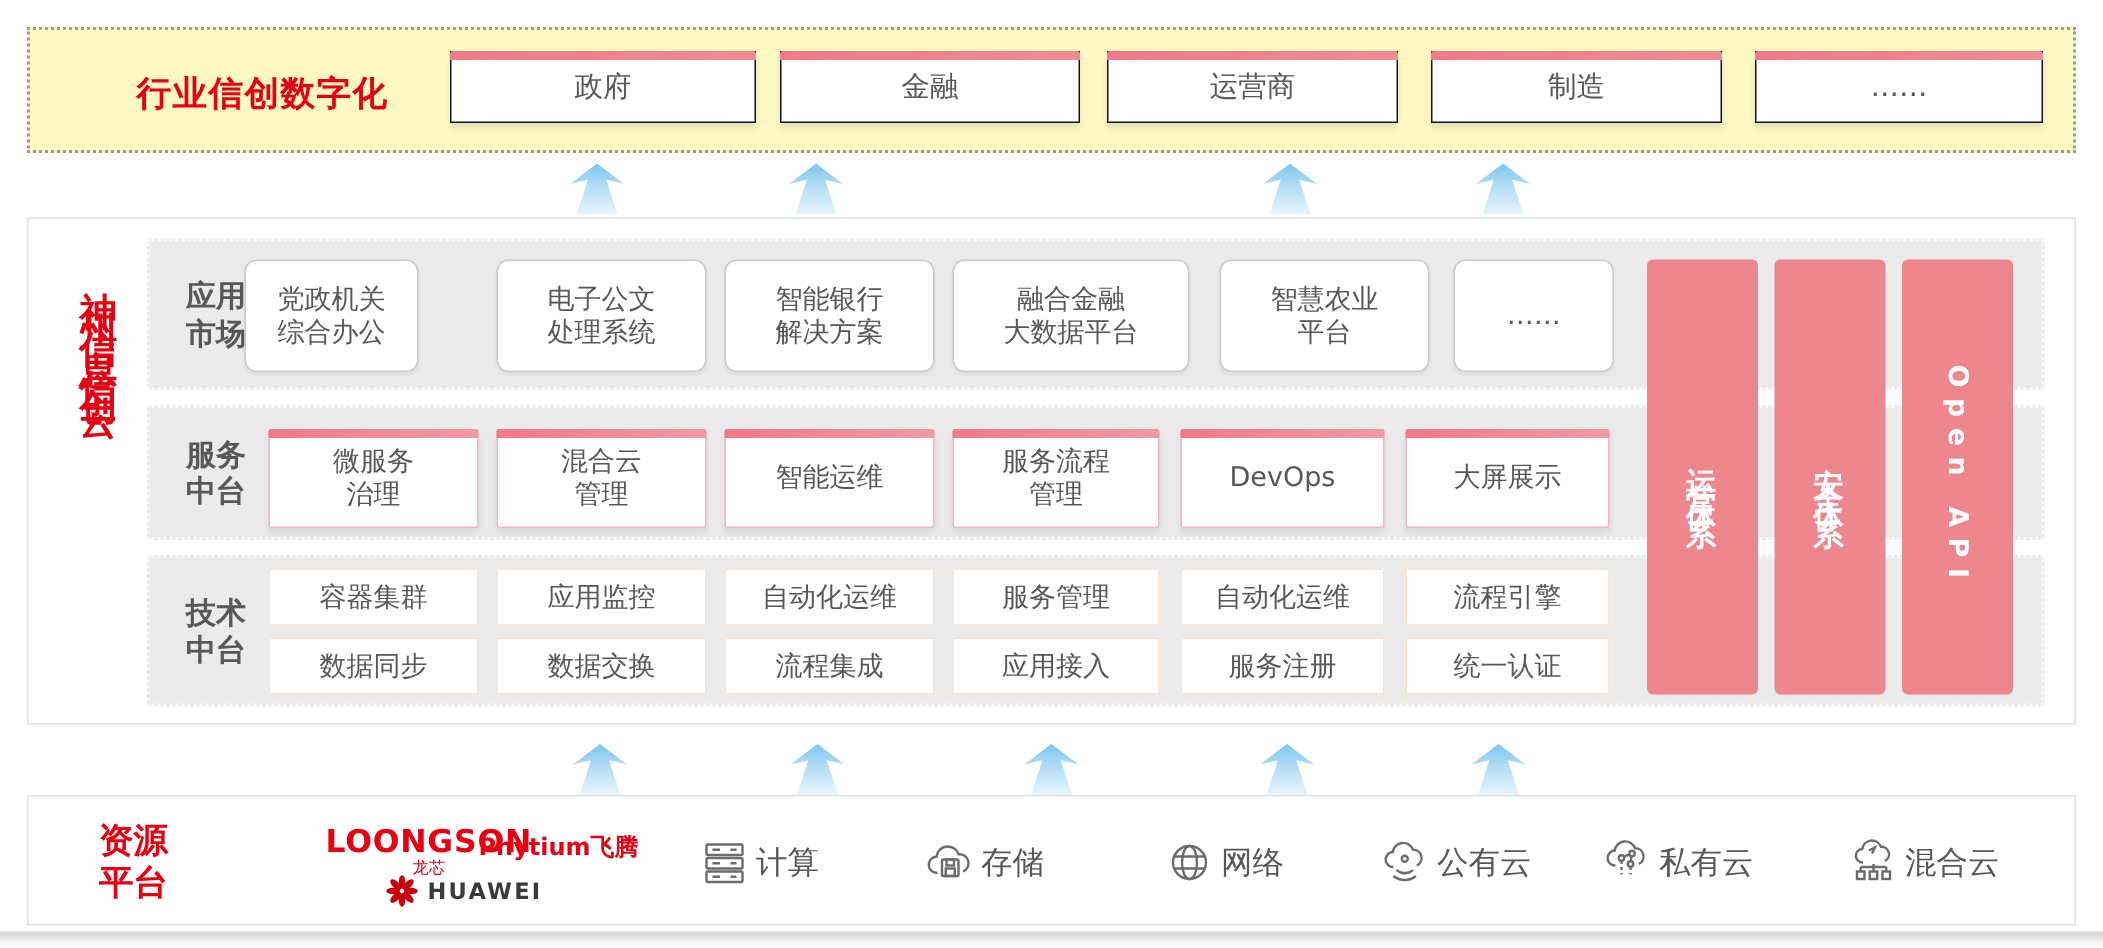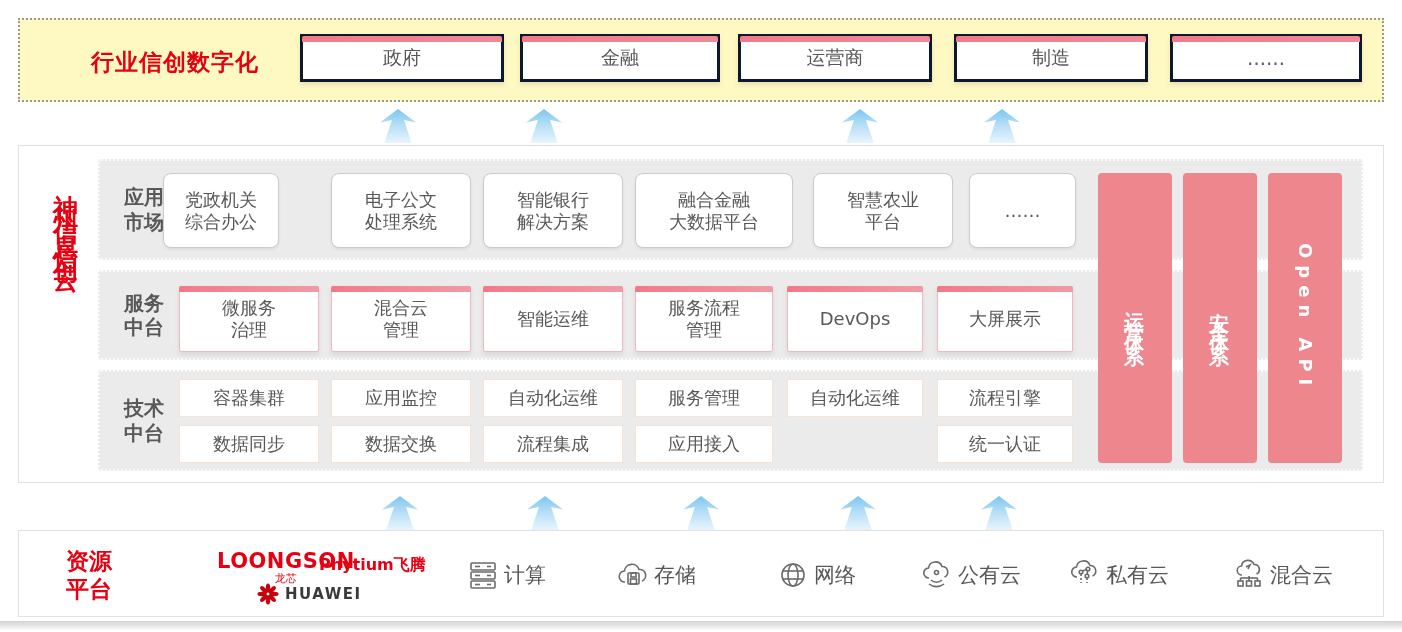--- a/index.html
+++ b/index.html
@@ -7,21 +7,21 @@
          font-family:"DejaVu Sans","Liberation Sans",sans-serif;color:#595757;}
   .pre{white-space:pre-line;text-align:center;line-height:1.22;}
 
   
   .dotted-box{position:absolute;left:18px;top:18px;width:1366px;height:84px;
               border:2px dotted #9a9a9a;box-sizing:border-box;background:#fef9c3;}
   .industry-title{position:absolute;left:45px;top:18px;width:220px;height:48px;
                   display:flex;align-items:center;justify-content:center;
                   font-size:23px;font-weight:bold;color:#e60012;letter-spacing:1px;}
   .ind-box{position:absolute;top:14px;height:48px;background:#fff;
-           border:3px solid #0f172a;box-sizing:border-box;
+           border:1px solid #0f172a;box-sizing:border-box;
            display:flex;align-items:center;justify-content:center;
            font-size:19px;color:#595757;
            box-shadow:0 3px 4px rgba(120,120,120,.18);}
   .ind-box::before{content:"";position:absolute;left:-1px;top:-1px;right:-1px;height:6px;
            background:linear-gradient(90deg,#f3798a,#ef8a96);border-radius:2px 2px 0 0;}
 
   
   .up-arrow{position:absolute;width:36px;height:34px;
             background:linear-gradient(to bottom,#7cc6f0 0%,#b4ddf6 45%,#e8f5fd 100%);
             clip-path:polygon(50% 0,100% 40%,67% 32%,88% 100%,12% 100%,33% 32%,0 40%);}
@@ -173,20 +173,23 @@
       </div>
     <div class="tech-box" style="left:312px;top:279px;width:140px;height:38px">
         <span>数据交换</span>
       </div>
     <div class="tech-box" style="left:464px;top:279px;width:140px;height:38px">
         <span>流程集成</span>
       </div>
     <div class="tech-box" style="left:616px;top:279px;width:138px;height:38px">
         <span>应用接入</span>
       </div>
+    <div class="tech-box" style="left:768px;top:279px;width:136px;height:38px">
+        <span>服务注册</span>
+      </div>
     <div class="tech-box" style="left:918px;top:279px;width:136px;height:38px">
         <span>统一认证</span>
       </div>
   </div>
 
   <div class="pillar" style="left:1098px">
     <span class="pillar-text">运营体系</span>
   </div>
   <div class="pillar" style="left:1183px">
     <span class="pillar-text">安全体系</span>

